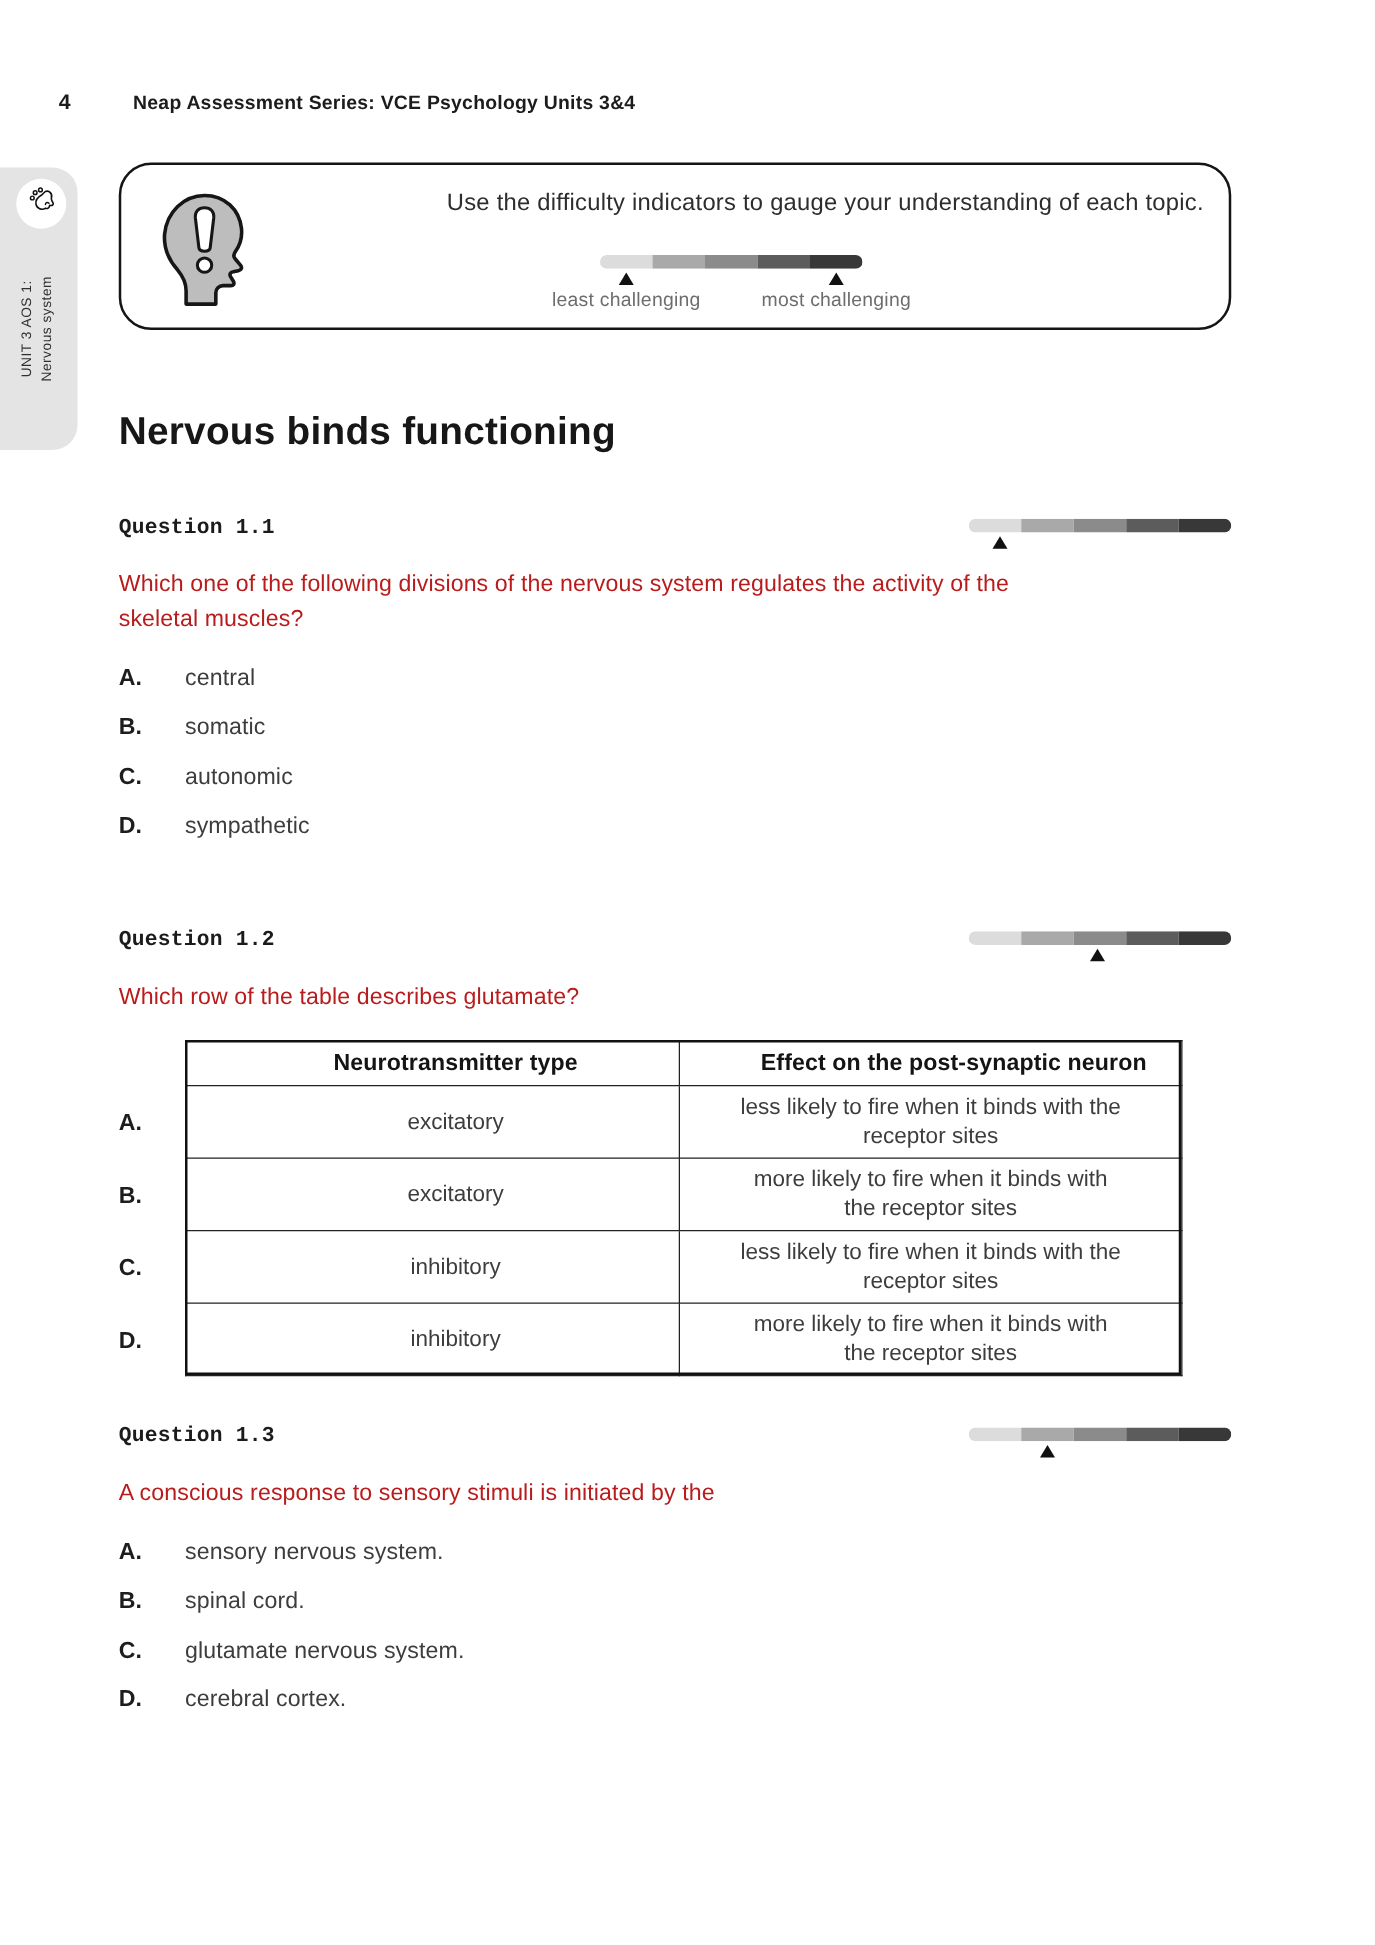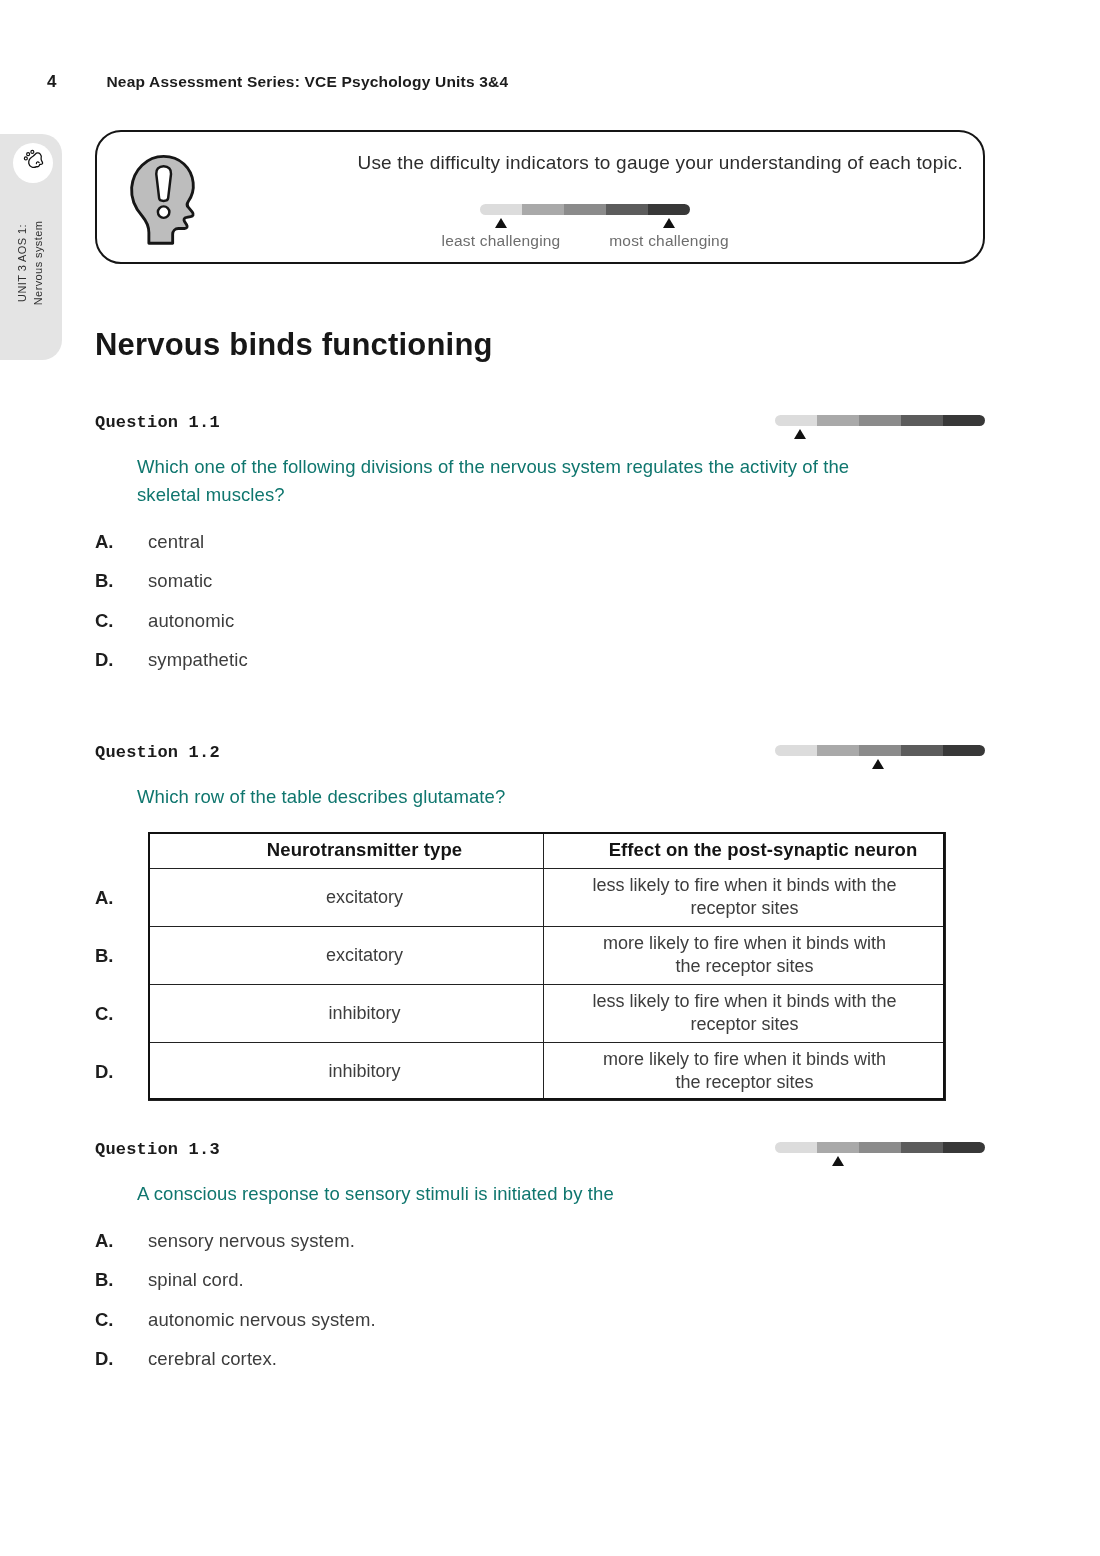--- a/index.html
+++ b/index.html
@@ -72,22 +72,22 @@
   .q-head-row {
     display:flex; justify-content:space-between; align-items:flex-start;
   }
   .q-head-row.q1 { margin-top:50px; }
   .q-head-row.q2 { margin-top:72px; }
   .q-head-row.q3 { margin-top:40px; }
   h2.q-label { font-size:17px; font-weight:bold; color:#1b1b1b; letter-spacing:.2px;font-family:Liberation Mono, monospace; }
   .q-head-row .bar-block { margin-top:2px; }
 
   p.q-text {
-    margin-top:21px; font-size:18.5px; line-height:1.5; color:#0f766e;
-    max-width:840px; letter-spacing:.1px;margin-left:42px;
+    margin-top:21px; font-size:18.5px; line-height:1.5; color:#b91c1c;
+    max-width:840px; letter-spacing:.1px;
   }
   p.q-text.narrow { max-width:780px; }
 
   .options { margin-top:22px; }
   .option-row { display:flex; margin-bottom:17.5px; font-size:18.5px; }
   .option-letter { width:53px; font-weight:bold; color:#1d1d1d; flex:none; }
   .option-text { color:#3d3d3d; letter-spacing:.1px; }
 
   
   .table-wrap { position:relative; margin-top:21px; height:268px; }
@@ -268,21 +268,21 @@
     <div class="option-row">
       <span class="option-letter">A.</span>
       <span class="option-text">sensory nervous system.</span>
     </div>
     <div class="option-row">
       <span class="option-letter">B.</span>
       <span class="option-text">spinal cord.</span>
     </div>
     <div class="option-row">
       <span class="option-letter">C.</span>
-      <span class="option-text">autonomic nervous system.</span>
+      <span class="option-text">glutamate nervous system.</span>
     </div>
     <div class="option-row">
       <span class="option-letter">D.</span>
       <span class="option-text">cerebral cortex.</span>
     </div>
   </div>
 
 </div>
 
 </body></html>

